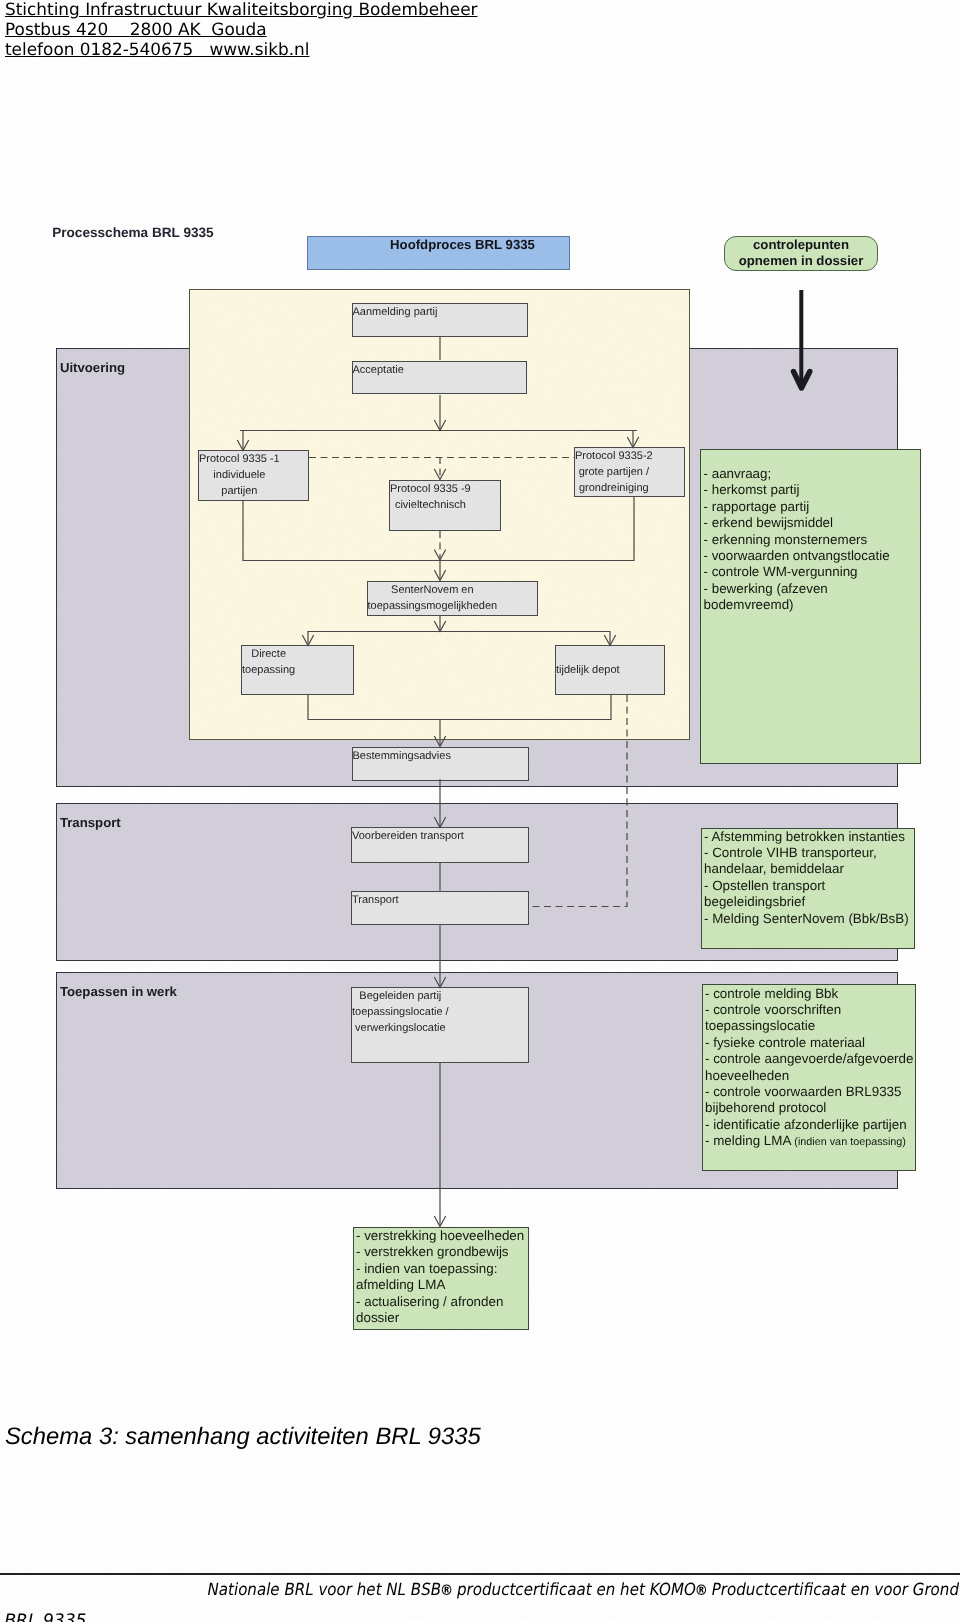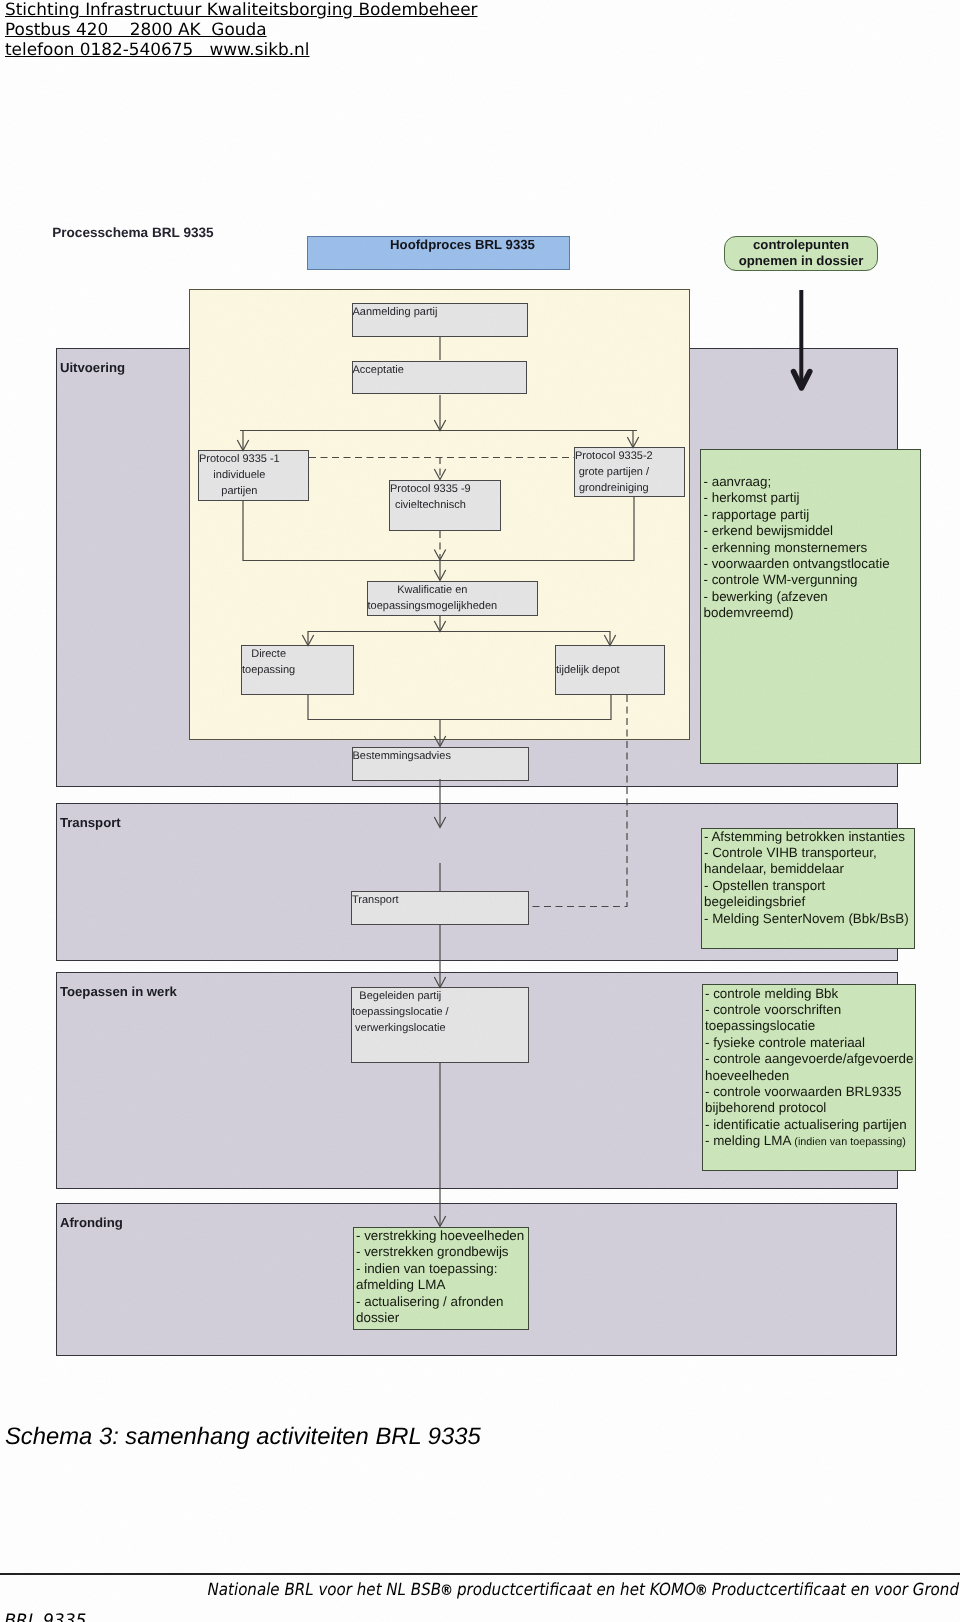--- a/index.html
+++ b/index.html
@@ -68,23 +68,20 @@
 
   <div class="band" style="left:56px;top:348px;width:842px;height:439px;">
     <span class="band-label">Uitvoering</span>
   </div>
   <div class="band" style="left:56px;top:803px;width:842px;height:158px;">
     <span class="band-label">Transport</span>
   </div>
   <div class="band" style="left:56px;top:972px;width:842px;height:217px;">
     <span class="band-label">Toepassen in werk</span>
   </div>
-  <div class="band" style="left:56px;top:1203px;width:841px;height:153px;">
-    <span class="band-label">Afronding</span>
-  </div>
 
   <div class="yellowpanel" style="left:189px;top:289px;width:501px;height:451px;"></div>
 
   <div class="abs schema-title" style="left:52.2px;top:224.5px;">Processchema BRL 9335</div>
 
   <div class="legend blue" style="left:307px;top:236px;width:263px;height:34px;padding-left:48px;">
     <span>Hoofdproces BRL 9335</span>
   </div>
   <div class="legend green" style="left:724px;top:236px;width:154px;height:35px;border-radius:12px;">
     <span class="nl">controlepunten
@@ -105,43 +102,46 @@
   <div class="node" style="left:389px;top:480px;width:112px;height:51px;">
       <span class="nl">Protocol 9335 -9
 civieltechnisch</span>
     </div>
   <div class="node" style="left:574px;top:447px;width:111px;height:50px;">
       <span class="nl">Protocol 9335-2
 grote partijen /
 grondreiniging</span>
     </div>
   <div class="node" style="left:366.5px;top:580.5px;width:171.5px;height:35.5px;">
-      <span class="nl">Kwalificatie en
+      <span class="nl">SenterNovem en
 toepassingsmogelijkheden</span>
     </div>
   <div class="node" style="left:241px;top:645px;width:113px;height:50px;">
       <span class="nl">Directe
 toepassing</span>
     </div>
   <div class="node mid" style="left:555px;top:645px;width:110px;height:50px;">
       <span class="nl">tijdelijk depot</span>
     </div>
   <div class="node" style="left:351.5px;top:746.7px;width:177.5px;height:34.2px;">
       <span class="nl">Bestemmingsadvies</span>
+    </div>
+  <div class="node" style="left:351px;top:827px;width:178px;height:36px;">
+      <span class="nl">Voorbereiden transport</span>
     </div>
   <div class="node" style="left:351px;top:891px;width:178px;height:34px;">
       <span class="nl">Transport</span>
     </div>
   <div class="node" style="left:351px;top:987px;width:178px;height:76px;">
       <span class="nl">Begeleiden partij
 toepassingslocatie /
 verwerkingslocatie</span>
     </div>
 
-  <div class="gbox" style="left:700px;top:449px;width:221px;height:315px;padding-top:24px;">
+  <div class="gbox" style="left:700px;top:449px;width:221px;height:315px;padding-top:16px;">
       <span class="nl">- aanvraag;
 - herkomst partij
 - rapportage partij
 - erkend bewijsmiddel
 - erkenning monsternemers
 - voorwaarden ontvangstlocatie
 - controle WM-vergunning
 - bewerking (afzeven
 bodemvreemd)</span>
     </div>
@@ -155,21 +155,21 @@
     </div>
   <div class="gbox" style="left:701.5px;top:983.5px;width:214px;height:187px;padding-top:1px;">
     <div>- controle melding Bbk</div>
     <div>- controle voorschriften</div>
     <div>toepassingslocatie</div>
     <div>- fysieke controle materiaal</div>
     <div>- controle aangevoerde/afgevoerde</div>
     <div>hoeveelheden</div>
     <div>- controle voorwaarden BRL9335</div>
     <div>bijbehorend protocol</div>
-    <div>- identificatie actualisering partijen</div>
+    <div>- identificatie afzonderlijke partijen</div>
     <div><span>- melding LMA </span><span class="small">(indien van toepassing)</span></div>
   </div>
   <div class="gbox" style="left:352.5px;top:1227px;width:176px;height:103px;padding-top:0px;">
       <span class="nl">- verstrekking hoeveelheden
 - verstrekken grondbewijs
 - indien van toepassing:
 afmelding LMA
 - actualisering / afronden
 dossier</span>
     </div>

